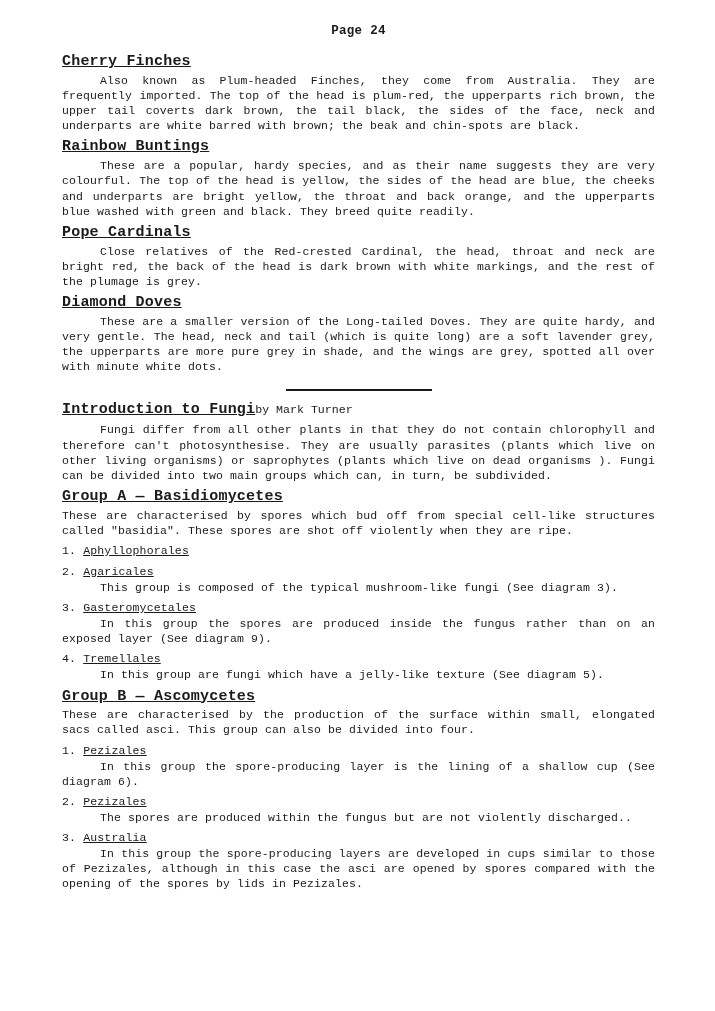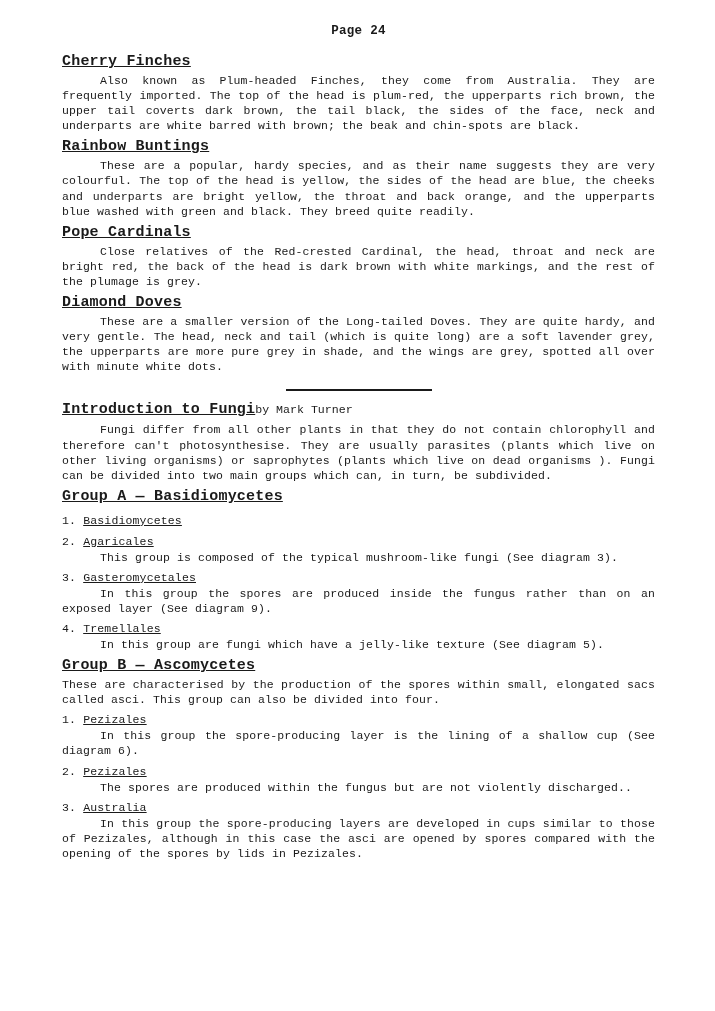--- a/index.html
+++ b/index.html
@@ -102,24 +102,25 @@
   <hr class="divider">
 
   <div class="section">
     <div class="heading-inline-wrap">
       <span class="heading">Introduction to Fungi</span><span class="normal">by Mark Turner</span>
     </div>
     <p class="para">Fungi differ from all other plants in  that they do not contain chlorophyll and therefore can't photosynthesise. They are usually parasites (plants which live on other living organisms) or saprophytes (plants which live on dead organisms ). Fungi  can  be divided  into two main groups  which  can, in  turn,  be  subdivided.</p>
 
     <div class="section">
       <div class="heading">Group A — Basidiomycetes</div>
+      <p class="para noindent">These are characterised by spores which bud off from special cell-like structures called "basidia". These spores are shot off violently when they are ripe.</p>
 
       <div class="subhead">
         <span class="num">1.</span>
-        <span class="u">Basidiomycetes</span>
+        <span class="u">Aphyllophorales</span>
       </div>
 
       <div class="subhead">
         <span class="num">2.</span>
         <span class="u">Agaricales</span>
       </div>
       <p class="para">This group is  composed of the typical mushroom-like fungi (See diagram 3).</p>
 
       <div class="subhead">
         <span class="num">3.</span>
@@ -129,21 +130,21 @@
 
       <div class="subhead">
         <span class="num">4.</span>
         <span class="u">Tremellales</span>
       </div>
       <p class="para">In this group are fungi which have a jelly-like texture (See diagram 5).</p>
     </div>
 
     <div class="section">
       <div class="heading">Group B — Ascomycetes</div>
-      <p class="para noindent">These are characterised by the production of the spores within small, elongated sacs called asci. This group can also be divided into four.</p>
+      <p class="para noindent">These are characterised by the production of the surface within small, elongated sacs called asci. This group can also be divided into four.</p>
 
       <div class="subhead">
         <span class="num">1.</span>
         <span class="u">Pezizales</span>
       </div>
       <p class="para">In this group the spore-producing layer  is  the lining of a shallow cup (See diagram 6).</p>
 
       <div class="subhead">
         <span class="num">2.</span>
         <span class="u">Pezizales</span>

